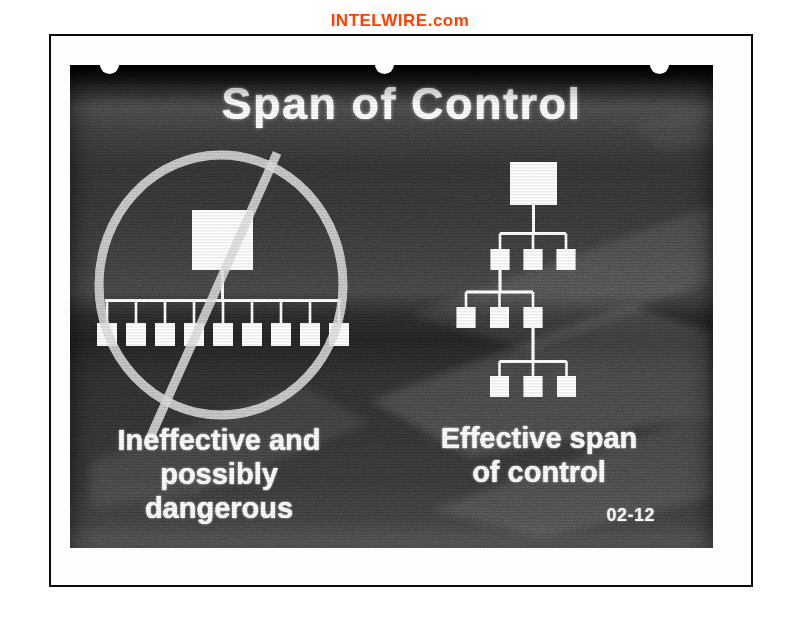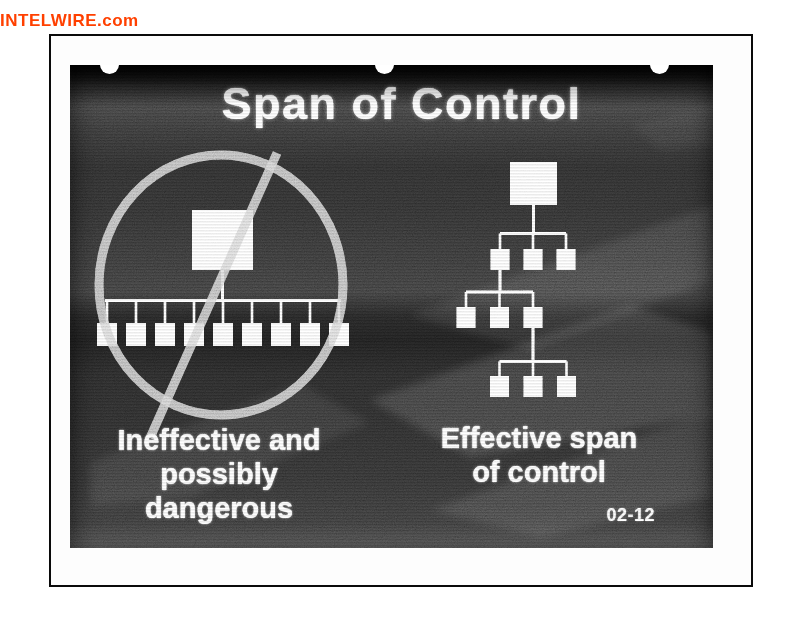--- a/index.html
+++ b/index.html
@@ -2,21 +2,21 @@
 <html><head>
 <meta charset="utf-8">
 <style>
   html,body{margin:0;padding:0;}
   body{
     width:800px;height:626px;position:relative;overflow:hidden;
     background:#ffffff;
     font-family:"Liberation Sans","DejaVu Sans",sans-serif;
   }
   .watermark{
-    position:absolute;top:11px;left:0;width:100%;text-align:left;
+    position:absolute;top:11px;left:0;width:100%;text-align:center;
     font-size:17px;font-weight:bold;letter-spacing:.5px;color:#ff4000;
   }
   .paper{
     position:absolute;left:49px;top:34px;width:700px;height:549px;
     background:#fdfdfd;border:2px solid #0a0a0a;
   }
   .slide{
     position:absolute;left:19px;top:29px;width:643px;height:483px;
     overflow:hidden;
     background:linear-gradient(180deg,

